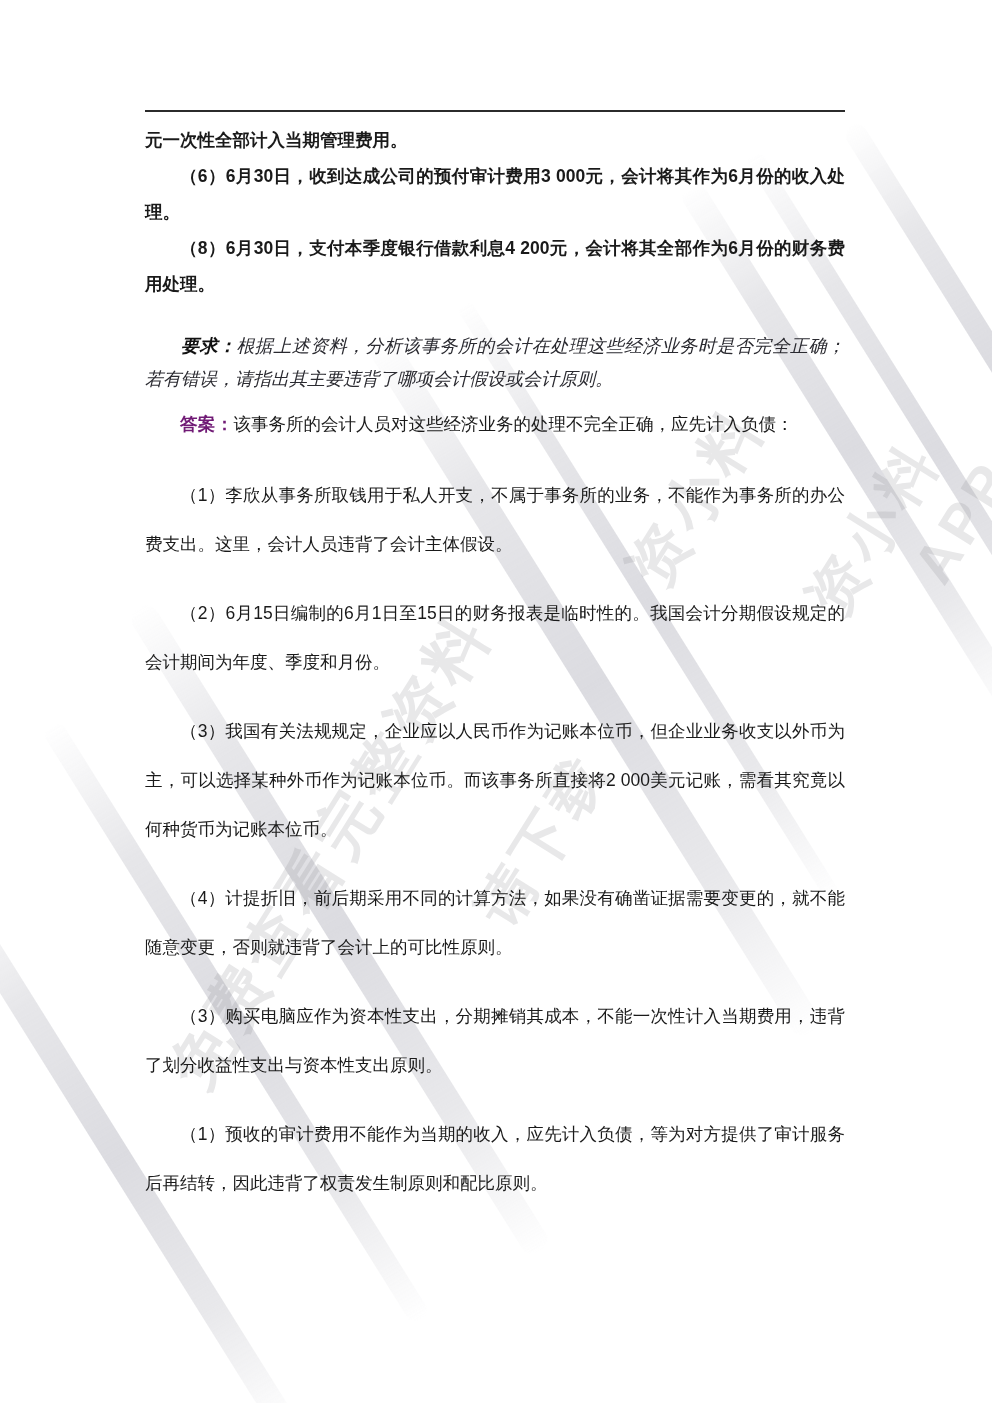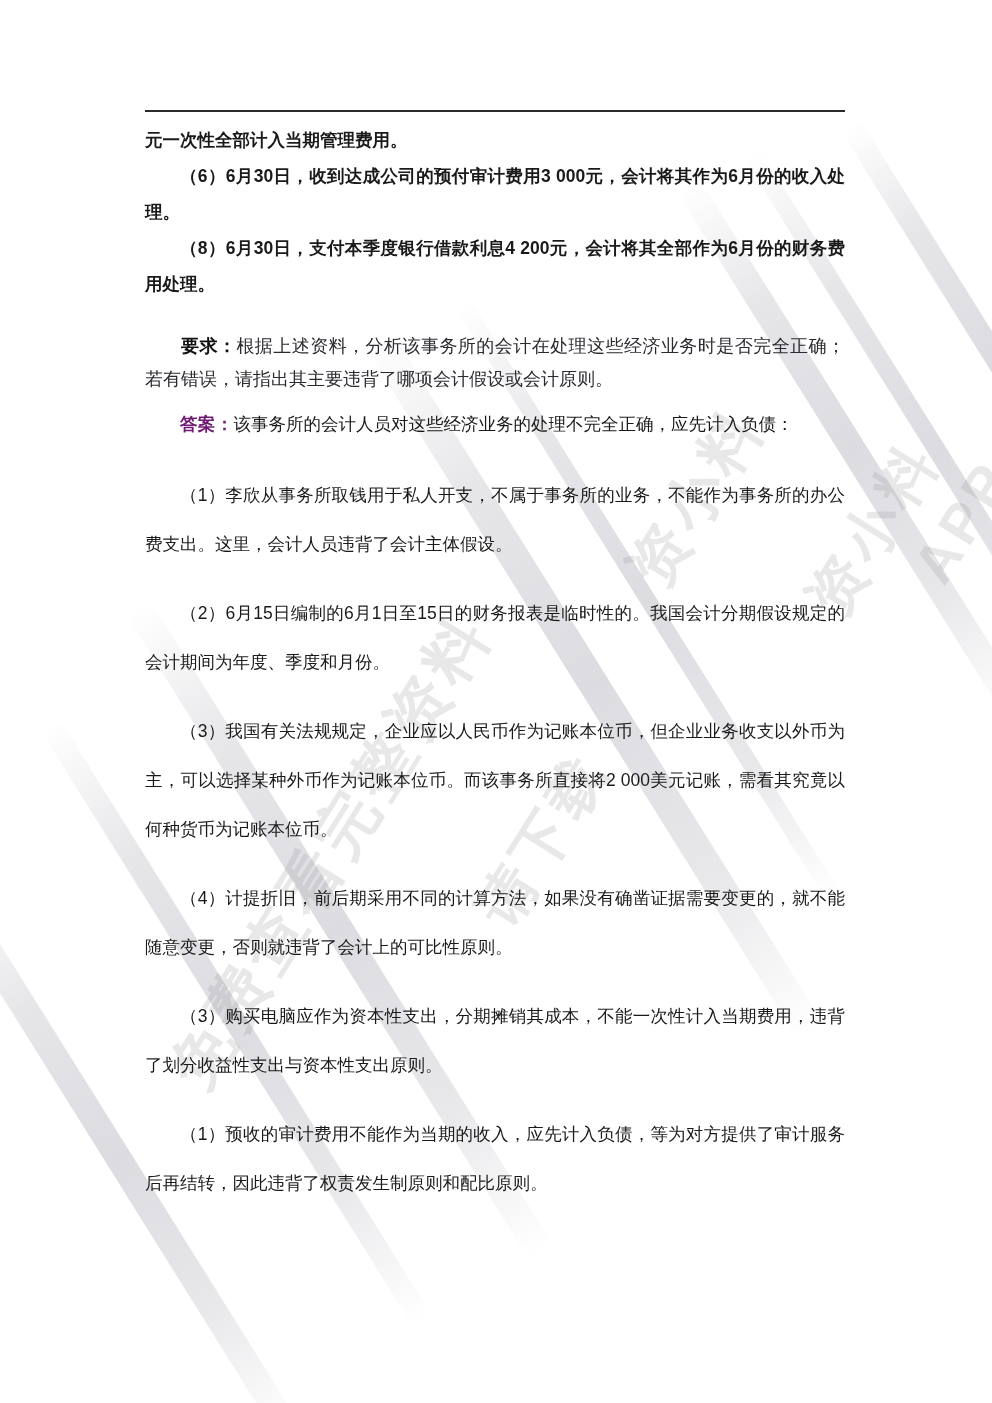--- a/index.html
+++ b/index.html
@@ -87,20 +87,21 @@
   
   #requirement-block {
     top: 330px;
     font-family: "Liberation Serif", "DejaVu Serif", serif;
     font-size: 18px;
     line-height: 33px;
     text-align: justify;
     text-justify: inter-ideograph;
     text-indent: 2em;
     color: #2a2a30;
+    font-style: italic;
   }
   #requirement-block .label {
     font-weight: bold;
     font-family: "Liberation Sans", "DejaVu Sans", sans-serif;
     color: #111;
   }
 
   
   #answer-block {
     top: 400px;

